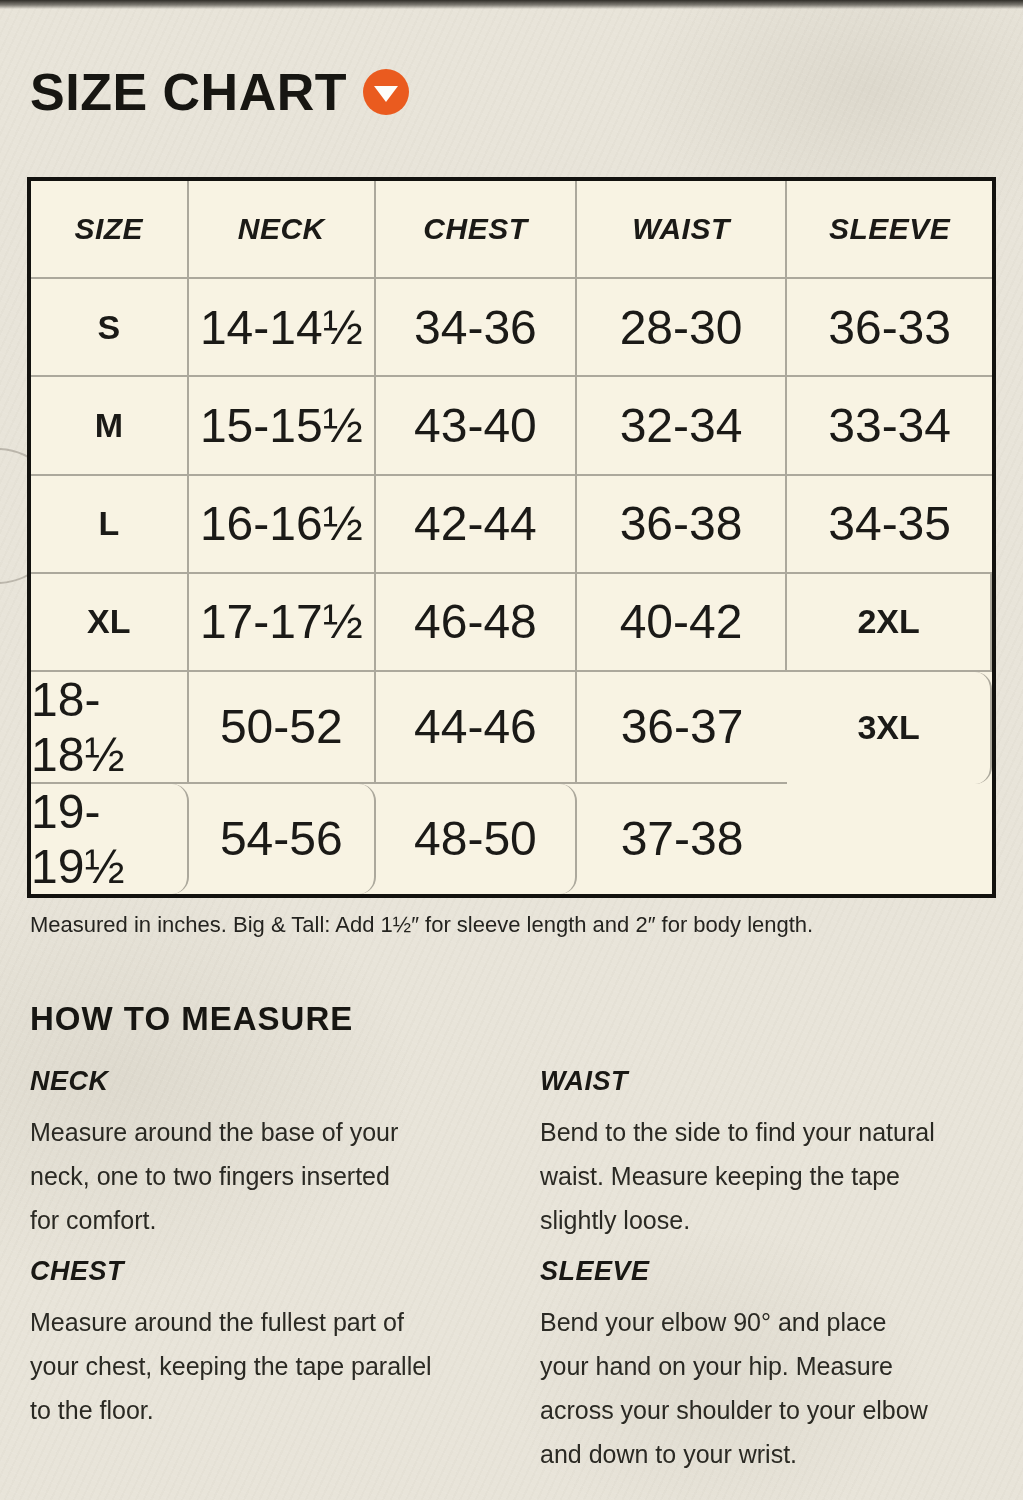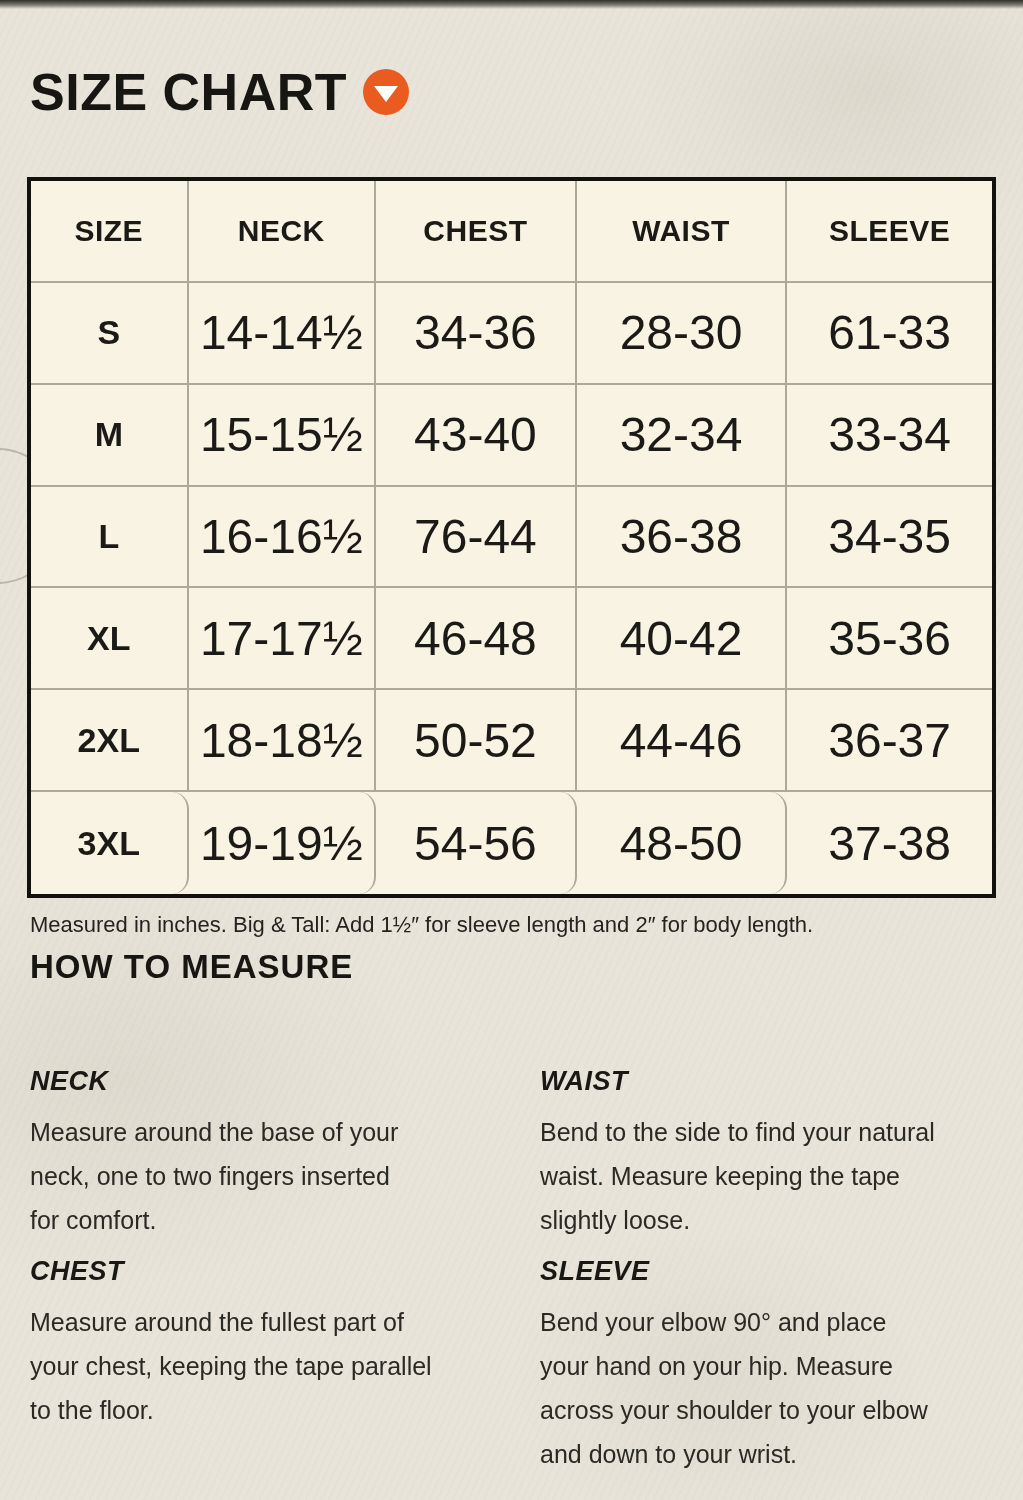--- a/index.html
+++ b/index.html
@@ -61,33 +61,33 @@
     grid-template-rows: repeat(7, 1fr);
   }
   .size-table .cell {
     display: flex; align-items: center; justify-content: center;
     border-right: 2px solid #aca89c;
     border-bottom: 2px solid #aca89c;
     color: #1b1a17;
   }
   .size-table .cell.last-col { border-right: none; }
   .size-table .cell.last-row { border-bottom: none; border-radius: 17px; }
-  .size-table .head { font-size: 30px; font-weight: 700; letter-spacing: 0.5px; }
+  .size-table .head { font-size: 30px; font-weight: 700; letter-spacing: 0.5px; font-style: italic; }
   .size-table .size-name { font-size: 34px; font-weight: 700; }
   .size-table .val { font-size: 48px; font-weight: 400; }
 
   
   .note {
     position: absolute; left: 30px; top: 912px; width: 960px;
     font-size: 22px; color: #24231f;
   }
 
   
   .htm-title {
-    position: absolute; left: 30px; top: 948px;
+    position: absolute; left: 30px; top: 1000px;
     font-size: 33px; font-weight: 800; letter-spacing: 1px; color: #171612;
   }
   .measure-grid {
     position: absolute; left: 30px; top: 1066px; width: 965px;
     display: grid;
     grid-template-columns: 465px 465px;
     grid-template-rows: 190px auto;
     column-gap: 45px;
   }
   .measure h3 {
@@ -118,39 +118,38 @@
   <div class="cell head">SIZE</div>
   <div class="cell head">NECK</div>
   <div class="cell head">CHEST</div>
   <div class="cell head">WAIST</div>
   <div class="cell head last-col">SLEEVE</div>
 
   <div class="cell size-name">S</div>
   <div class="cell val">14-14½</div>
   <div class="cell val">34-36</div>
   <div class="cell val">28-30</div>
-  <div class="cell val last-col">61-33</div>
+  <div class="cell val last-col">36-33</div>
 
   <div class="cell size-name">M</div>
   <div class="cell val">15-15½</div>
   <div class="cell val">43-40</div>
   <div class="cell val">32-34</div>
   <div class="cell val last-col">33-34</div>
 
   <div class="cell size-name">L</div>
   <div class="cell val">16-16½</div>
-  <div class="cell val">76-44</div>
+  <div class="cell val">42-44</div>
   <div class="cell val">36-38</div>
   <div class="cell val last-col">34-35</div>
 
   <div class="cell size-name">XL</div>
   <div class="cell val">17-17½</div>
   <div class="cell val">46-48</div>
   <div class="cell val">40-42</div>
-  <div class="cell val last-col">35-36</div>
 
   <div class="cell size-name">2XL</div>
   <div class="cell val">18-18½</div>
   <div class="cell val">50-52</div>
   <div class="cell val">44-46</div>
   <div class="cell val last-col">36-37</div>
 
   <div class="cell size-name last-row">3XL</div>
   <div class="cell val last-row">19-19½</div>
   <div class="cell val last-row">54-56</div>

